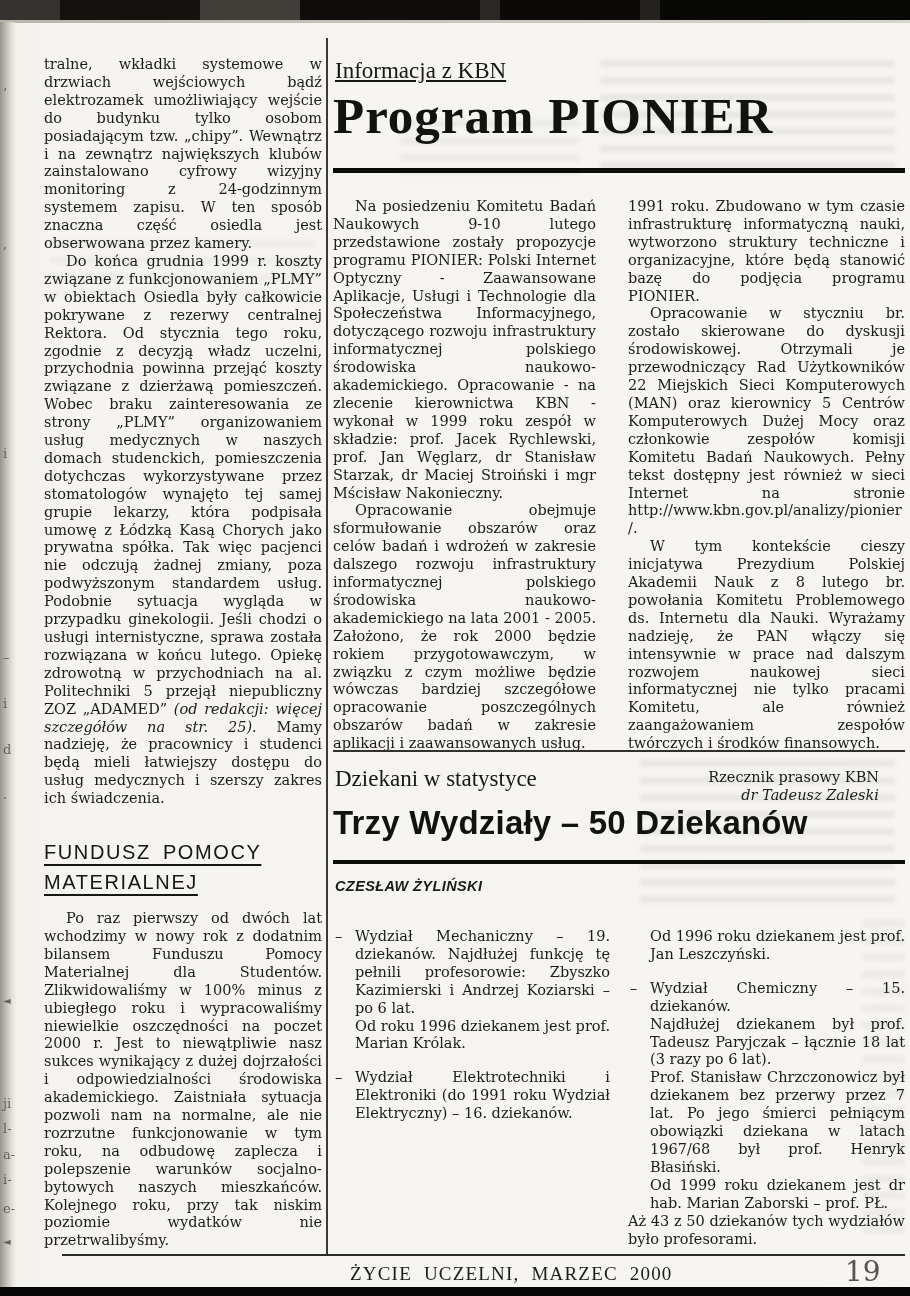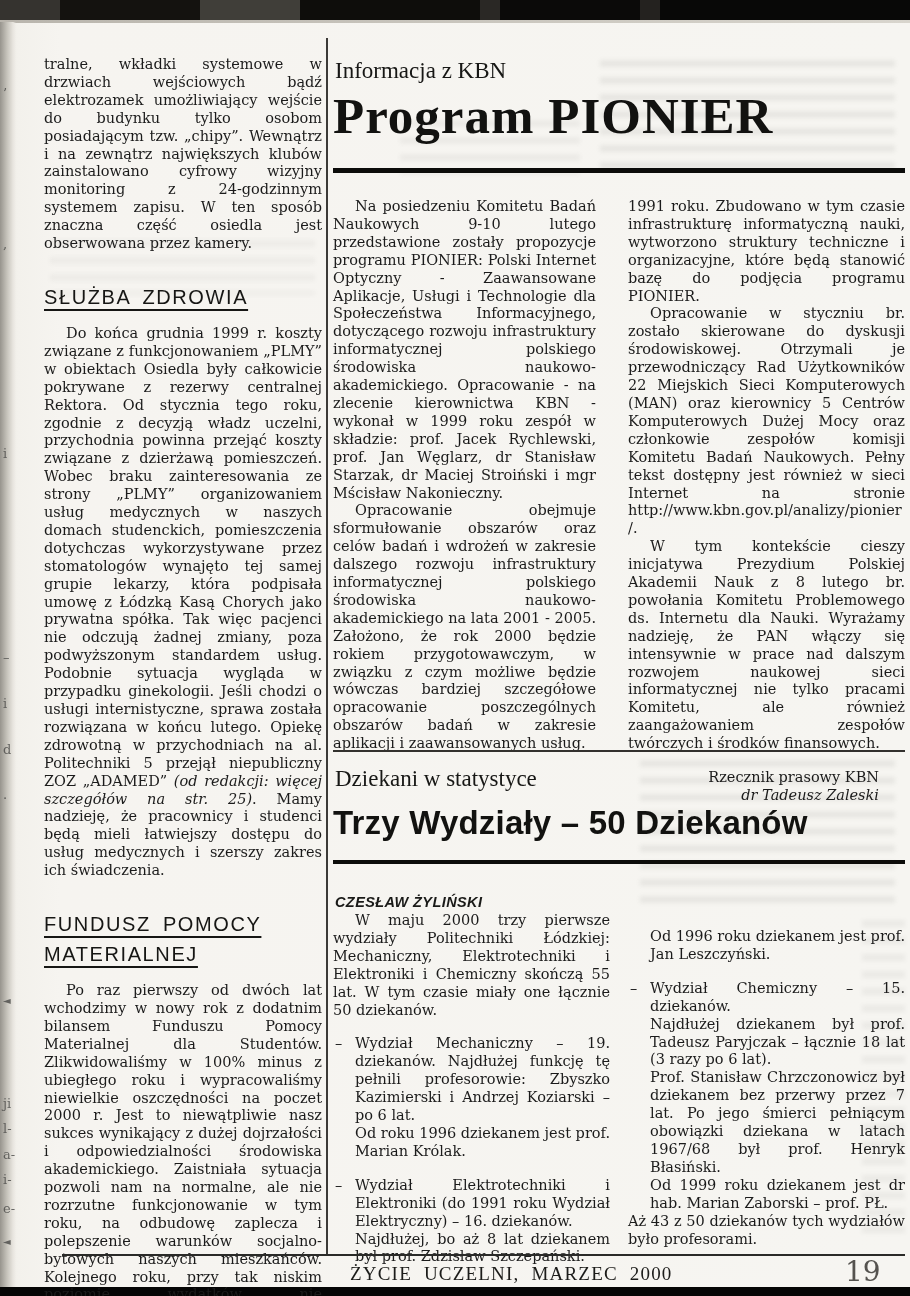--- a/index.html
+++ b/index.html
@@ -30,33 +30,33 @@
   .indent{text-indent:22px;}
   .ital{font-style:italic;}
   
   .col-left{position:absolute;left:44px;top:56px;width:278px;}
   .sec-head{font:20px "Liberation Sans",sans-serif;letter-spacing:1.6px;word-spacing:5px;
     text-decoration:underline;text-decoration-thickness:1.6px;text-underline-offset:5px;
     color:#161614;line-height:30px;}
   .sec-head-wrap{margin-top:29px;margin-bottom:13px;}
   
   .right-sec{position:absolute;left:333px;top:0;width:572px;height:1296px;}
-  .kicker{position:absolute;top:58px;left:2px;font:23px "Liberation Serif",serif;color:#171715;}
+  .kicker{position:absolute;top:58px;left:2px;font:23px "Liberation Serif",serif;color:#171715;text-decoration:underline;}
   .headline-main{position:absolute;top:88px;left:0px;font:bold 51px/56px "Liberation Serif",serif;letter-spacing:1px;color:#121210;}
   .rule-thick{position:absolute;left:0;width:572px;background:#0c0c0a;}
   .pionier-cols{position:absolute;top:198px;left:0;width:572px;height:552px;display:flex;gap:32px;}
   .pcol{width:277px;}
   .pcol p{margin:0;}
   .sig{margin-top:16px;text-align:right;padding-right:26px;}
   .sig .l1{font-style:normal;}
   .sig .l2{font-style:italic;}
   .rule-thin{position:absolute;left:0;top:750px;width:572px;height:2px;background:#33312e;}
   .kicker2{position:absolute;top:766px;left:2px;font:23px "Liberation Serif",serif;color:#171715;}
   .headline2{position:absolute;top:804px;left:0;font:bold 33px "Liberation Sans",sans-serif;letter-spacing:.2px;color:#121210;}
-  .author{position:absolute;top:878px;left:2px;font:bold italic 14.5px "Liberation Sans",sans-serif;letter-spacing:.4px;color:#1a1a18;margin-top:16px;}
+  .author{position:absolute;top:878px;left:2px;font:bold italic 14.5px "Liberation Sans",sans-serif;letter-spacing:.4px;color:#1a1a18;}
   .dziekani-cols{position:absolute;top:912px;left:0;width:572px;display:flex;gap:18px;}
   .item{position:relative;padding-left:22px;margin-top:16px;}
   .item .marker{position:absolute;left:2px;top:0;}
   .cont{padding-left:22px;margin-top:16px;}
   .closing{margin-top:16px;}
 </style>
 </head>
 <body>
 
 <div class="page">
@@ -85,23 +85,20 @@
   <div class="smudge" style="left:400px;top:120px;width:180px;height:55px;opacity:.07"></div>
   <div class="smudge" style="left:640px;top:760px;width:255px;height:145px"></div>
   <div class="smudge" style="left:862px;top:920px;width:43px;height:320px;opacity:.08"></div>
   <div class="smudge" style="left:50px;top:240px;width:265px;height:55px;opacity:.06"></div>
 
   <div class="vrule"></div>
 
   <div class="col-left bodytext">
     <p>tralne, wkładki systemowe w drzwiach wejściowych bądź elektrozamek umożliwiający wejście do budynku tylko osobom posiadającym tzw. „chipy”. Wewnątrz i na zewnątrz największych klubów zainstalowano cyfrowy wizyjny monitoring z 24-godzinnym systemem zapisu. W ten sposób znaczna część osiedla jest obserwowana przez kamery.</p>
 
-    <div class="sec-head-wrap">
-      <span class="sec-head">SŁUŻBA ZDROWIA</span>
-    </div>
     <p class="indent"><span>Do końca grudnia 1999 r. koszty związane z funkcjonowaniem „PLMY” w obiektach Osiedla były całkowicie pokrywane z rezerwy centralnej Rektora. Od stycznia tego roku, zgodnie z decyzją władz uczelni, przychodnia powinna przejąć koszty związane z dzierżawą pomieszczeń. Wobec braku zainteresowania ze strony „PLMY” organizowaniem usług medycznych w naszych domach studenckich, pomieszczenia dotychczas wykorzystywane przez stomatologów wynajęto tej samej grupie lekarzy, która podpisała umowę z Łódzką Kasą Chorych jako prywatna spółka. Tak więc pacjenci nie odczują żadnej zmiany, poza podwyższonym standardem usług. Podobnie sytuacja wygląda w przypadku ginekologii. Jeśli chodzi o usługi internistyczne, sprawa została rozwiązana w końcu lutego. Opiekę zdrowotną w przychodniach na al. Politechniki 5 przejął niepubliczny ZOZ „ADAMED” </span><span class="ital">(od redakcji: więcej szczegółów na str. 25)</span><span>. Mamy nadzieję, że pracownicy i studenci będą mieli łatwiejszy dostępu do usług medycznych i szerszy zakres ich świadczenia.</span></p>
 
     <div class="sec-head-wrap">
       <span class="sec-head">FUNDUSZ POMOCY</span><br>
       <span class="sec-head">MATERIALNEJ</span>
     </div>
     <p class="indent">Po raz pierwszy od dwóch lat wchodzimy w nowy rok z dodatnim bilansem Funduszu Pomocy Materialnej dla Studentów. Zlikwidowaliśmy w 100% minus z ubiegłego roku i wypracowaliśmy niewielkie oszczędności na poczet 2000 r. Jest to niewątpliwie nasz sukces wynikający z dużej dojrzałości i odpowiedzialności środowiska akademickiego. Zaistniała sytuacja pozwoli nam na normalne, ale nie rozrzutne funkcjonowanie w tym roku, na odbudowę zaplecza i polepszenie warunków socjalno-bytowych naszych mieszkańców. Kolejnego roku, przy tak niskim poziomie wydatków nie przetrwalibyśmy.</p>
   </div>
 
   <div class="right-sec">
@@ -128,32 +125,30 @@
 
     <div class="rule-thin"></div>
 
     <div class="kicker2">Dziekani w statystyce</div>
     <div class="headline2">Trzy Wydziały – 50 Dziekanów</div>
     <div class="rule-thick" style="top:860px;height:4px"></div>
     <div class="author">CZESŁAW ŻYLIŃSKI</div>
 
     <div class="dziekani-cols bodytext">
       <div class="pcol">
-        <p class="indent">W maju 2000 trzy pierwsze wydziały Politechniki Łódzkiej: Mechaniczny, Elektrotechniki i Elektroniki i Chemiczny skończą 55 lat. W tym czasie miały one łącznie 50 dziekanów.</p>
 
         <div class="item">
           <span class="marker">–</span>
           <p>Wydział Mechaniczny – 19. dziekanów. Najdłużej funkcję tę pełnili profesorowie: Zbyszko Kazimierski i Andrzej Koziarski – po 6 lat.</p>
           <p>Od roku 1996 dziekanem jest prof. Marian Królak.</p>
         </div>
 
         <div class="item">
           <span class="marker">–</span>
           <p>Wydział Elektrotechniki i Elektroniki (do 1991 roku Wydział Elektryczny) – 16. dziekanów.</p>
-          <p>Najdłużej, bo aż 8 lat dziekanem był prof. Zdzisław Szczepański.</p>
         </div>
       </div>
 
       <div class="pcol">
         <div class="cont" style="margin-top:16px">
           <p>Od 1996 roku dziekanem jest prof. Jan Leszczyński.</p>
         </div>
 
         <div class="item">
           <span class="marker">–</span>

